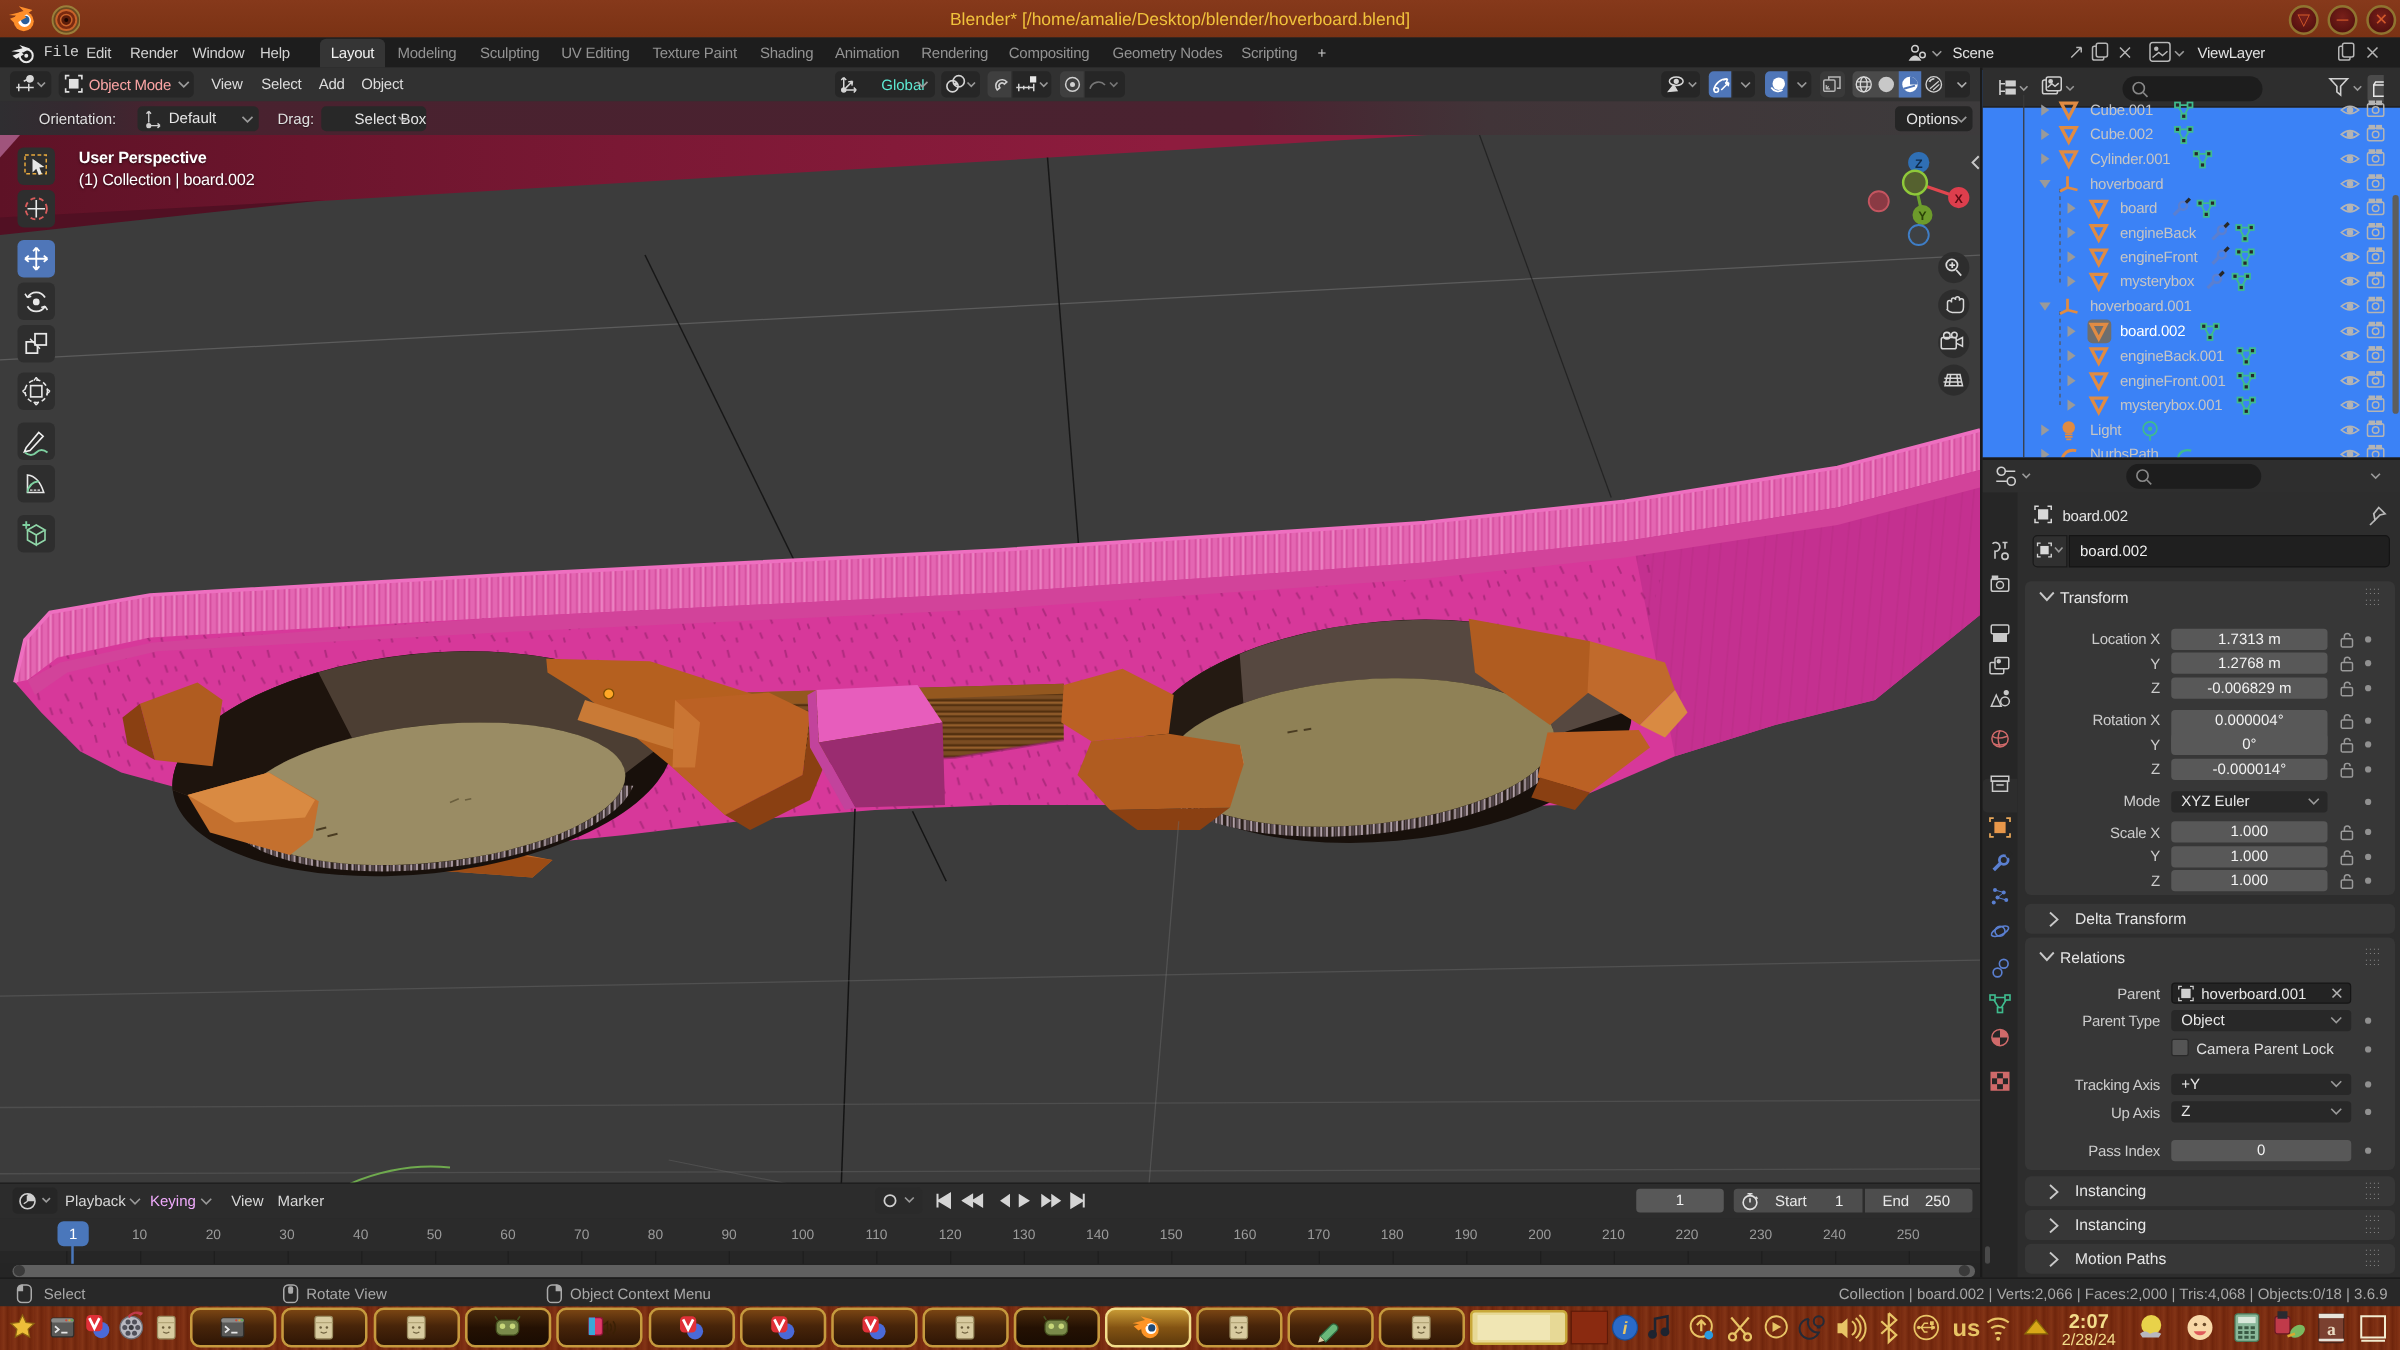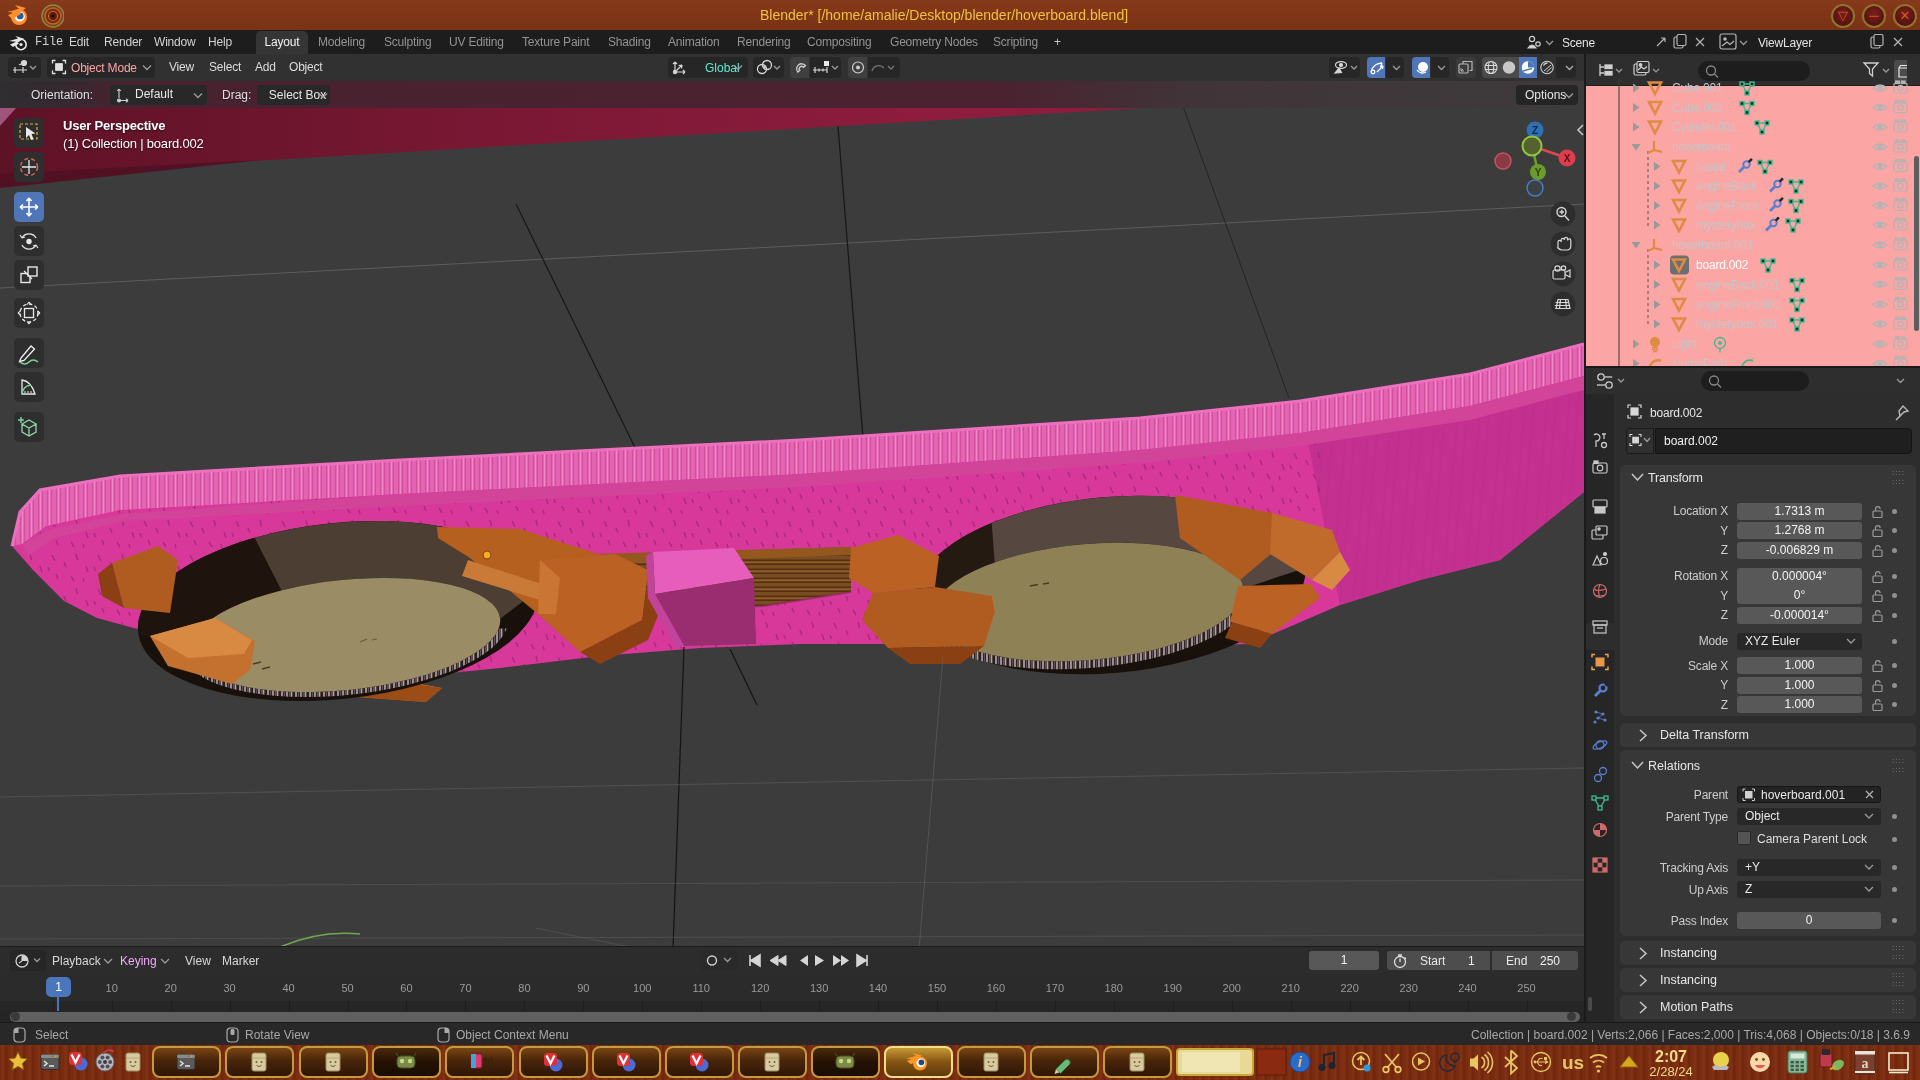--- a/index.html
+++ b/index.html
@@ -22,21 +22,21 @@
 
 #toolsettings{left:0;top:81px;width:1584px;height:27px;background:linear-gradient(90deg,#2f2e31 0px,#352930 60px,#49222f 130px,#4a2230 1000px,#413438 1190px,#3d3b3c 1584px);}
 .ts-chip{top:3px;height:20px;background:#282828;border-radius:4px;color:#e5e5e5;font-size:12px;line-height:20px;}
 
 #scene{left:0;top:108px;width:1584px;height:839px;background:#3c3c3c;overflow:hidden;}
 .toolbtn{left:14px;width:30px;height:30px;background:#2e2e2e;border-radius:5px;}
 .tool-active{background:#4f76b8;}
 
 .vp-ovl{color:#fff;font-size:13px;text-shadow:0 1px 2px rgba(0,0,0,.6);letter-spacing:-0.2px;}
 
-#outliner{left:1586px;top:56px;width:334px;height:310px;background:#fca5a5;overflow:hidden;}
+#outliner{left:1586px;top:56px;width:334px;height:310px;background:#3b82f6;overflow:hidden;}
 #outliner-hdr{left:0;top:0;width:334px;height:30px;background:#2e2e2e;border-bottom:1px solid #1f1f1f;}
 
 #props{left:1586px;top:368px;width:334px;height:654px;background:#2d2d2d;overflow:hidden;}
 #props-tabs{left:0;top:26px;width:28px;height:628px;background:#262626;}
 .panel{position:absolute;left:34px;width:296px;background:#373737;border-radius:5px;}
 .panel-hdr{position:absolute;left:34px;width:296px;height:24px;background:#373737;border-radius:5px;color:#e0e0e0;font-size:12px;}
 .fld{position:absolute;background:#585858;border-radius:3px;color:#f3f3f3;font-size:12px;text-align:center;}
 .dd{position:absolute;background:#282828;border-radius:3px;color:#e8e8e8;font-size:12px;}
 .plabel{position:absolute;color:#cccccc;font-size:12px;text-align:right;letter-spacing:-0.2px;}
 .dot{position:absolute;width:5px;height:5px;border-radius:50%;background:#909090;}
@@ -258,21 +258,21 @@
     <g stroke="#cfcfcf" fill="none" stroke-width="1.1">
       <path d="M5 2 v9 M5 2 l-1.8 2 M5 2 l1.8 2 M5 13.5 l9 0 M14 13.5 l-2 -1.8 M14 13.5 l-2 1.8"></path>
       <circle cx="5" cy="13.5" r="1.5" fill="#cfcfcf"></circle>
     </g>
   </svg>
   <div class="abs" style="left:135px;top:87px;font-size:12px;color:#e8e8e8;">Default</div>
   <svg class="abs" style="left:193px;top:92px" width="10" height="8">
       <path d="M1 1.5 l4 4 4 -4" stroke="#9a9a9a" fill="none" stroke-width="1.4"></path>
     </svg>
   <div class="abs" style="left:222px;top:88px;font-size:12px;color:#e0e0e0;text-shadow:0 1px 1px rgba(0,0,0,.4);">Drag:</div>
-  <div class="abs ts-chip" style="left:257px;top:85px;width:73px;text-align:center;padding-left:8px;">Select Box</div>
+  <div class="abs ts-chip" style="left:257px;top:85px;width:84px;text-align:right;padding-left:8px;">Select Box</div>
   <svg class="abs" style="left:318px;top:92px" width="10" height="8">
       <path d="M1 1.5 l4 4 4 -4" stroke="#9a9a9a" fill="none" stroke-width="1.4"></path>
     </svg>
   <div class="abs ts-chip" style="left:1516px;top:85px;width:62px;background:#252525;padding-left:9px;">Options</div>
   <svg class="abs" style="left:1564px;top:92px" width="10" height="8">
       <path d="M1 1.5 l4 4 4 -4" stroke="#9a9a9a" fill="none" stroke-width="1.4"></path>
     </svg>
 
   <div id="scene" class="abs">
   <svg width="1584" height="839" viewBox="0 0 1584 839">

